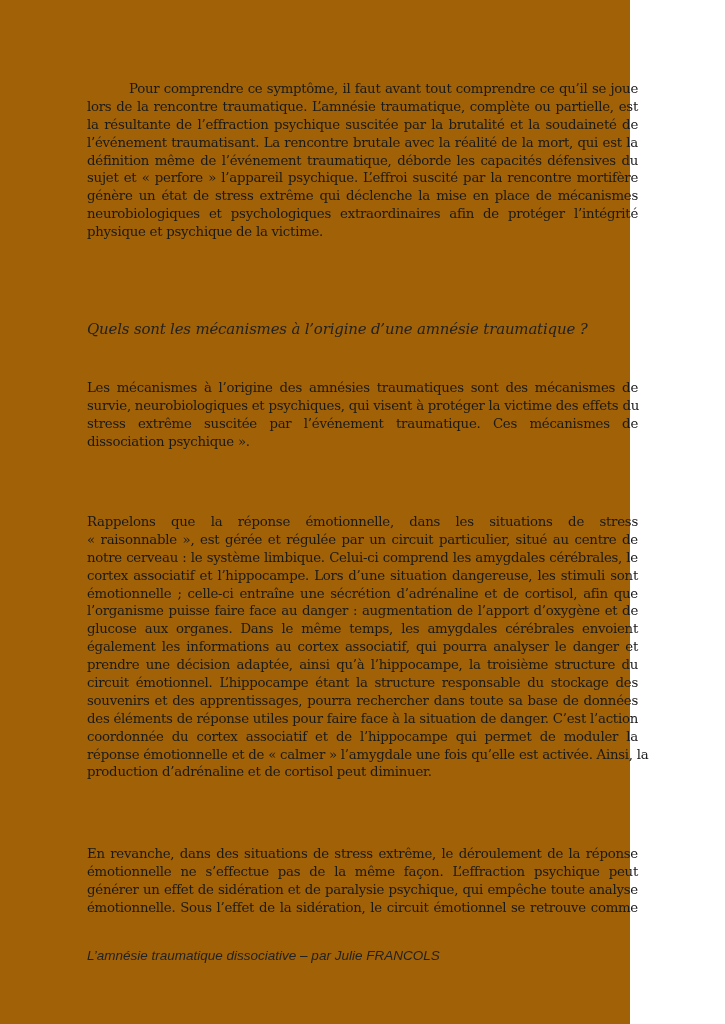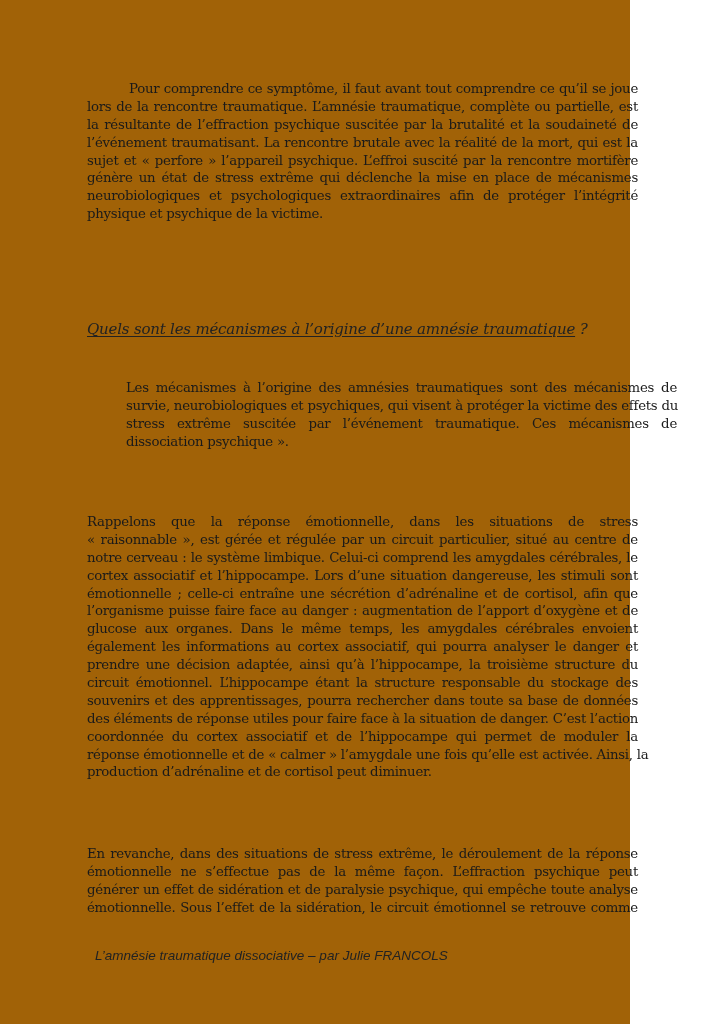--- a/index.html
+++ b/index.html
@@ -50,48 +50,47 @@
       left: 87px;
       top: 320px;
       font-family: "DejaVu Serif", "Liberation Serif", serif;
       font-style: italic;
       font-size: 15px;
       letter-spacing: -0.2px;
       color: #222;
       white-space: nowrap;
     }
     #heading .u {
-      text-decoration: underline;
       text-underline-offset: 2px;
     }
-    #p2 { top: 379px; margin-left: 39px; }
+    #p2 { top: 379px; }
     #p3 { top: 513px; }
     #p4 { top: 845px; }
     #footer {
       position: absolute;
       left: 87px;
       top: 948px;
       font-family: "Liberation Sans", "DejaVu Sans", sans-serif;
       font-style: italic;
       font-size: 13.5px;
       color: #222;
       white-space: nowrap;
-      margin-left: 8px;
     }
   </style>
 </head>
 <body>
 
 <div class="page">
 
   <div class="block" id="p1">
     <span class="line indent">Pour comprendre ce symptôme, il faut avant tout comprendre ce qu’il se joue</span>
     <span class="line">lors de la rencontre traumatique. L’amnésie traumatique, complète ou partielle, est</span>
     <span class="line">la résultante de l’effraction psychique suscitée par la brutalité et la soudaineté de</span>
     <span class="line">l’événement traumatisant. La rencontre brutale avec la réalité de la mort, qui est la</span>
+    <span class="line">définition même de l’événement traumatique, déborde les capacités défensives du</span>
     <span class="line">sujet et « perfore » l’appareil psychique. L’effroi suscité par la rencontre mortifère</span>
     <span class="line">génère un état de stress extrême qui déclenche la mise en place de mécanismes</span>
     <span class="line">neurobiologiques et psychologiques extraordinaires afin de protéger l’intégrité</span>
     <span class="line last">physique et psychique de la victime.</span>
   </div>
 
   <div id="heading">
     <span class="u">Quels sont les mécanismes à l’origine d’une amnésie traumatique</span><span> ?</span>
   </div>
 

